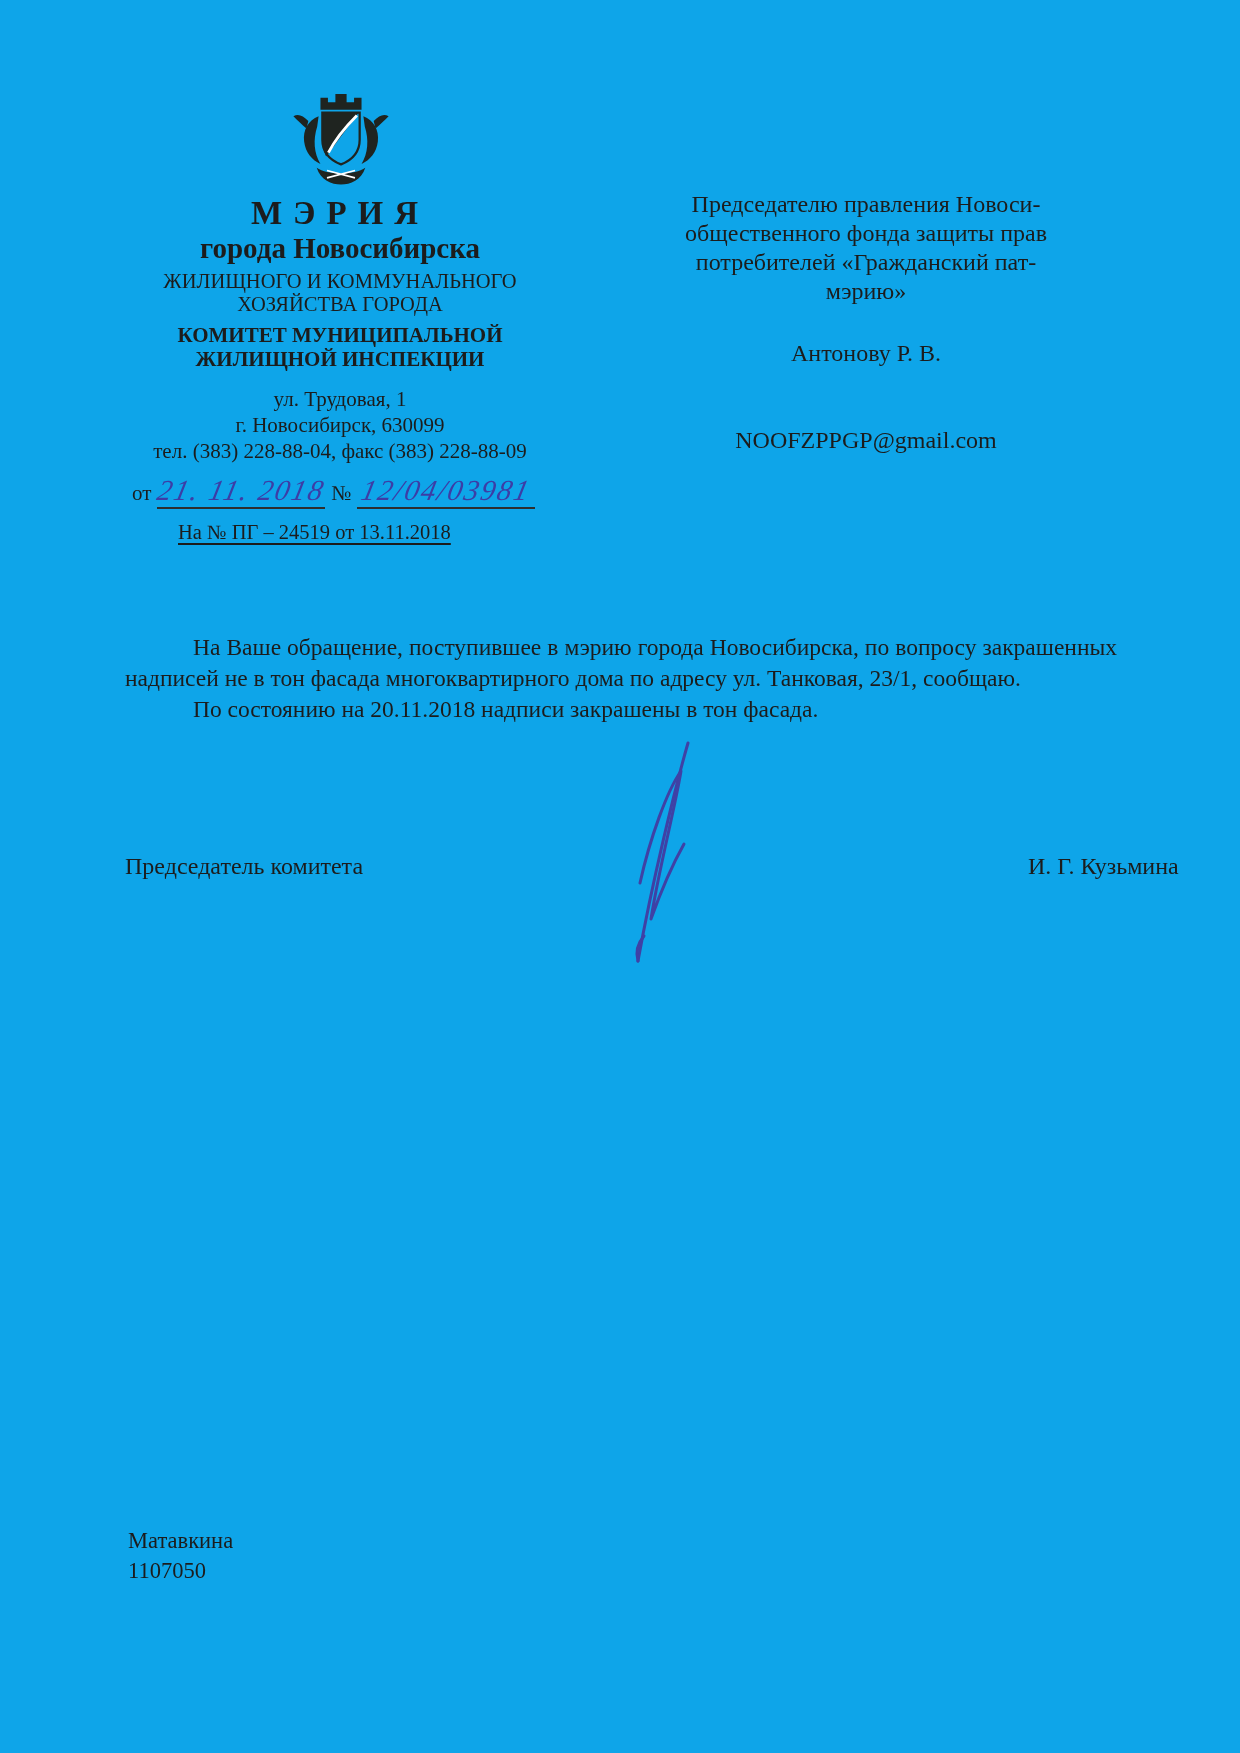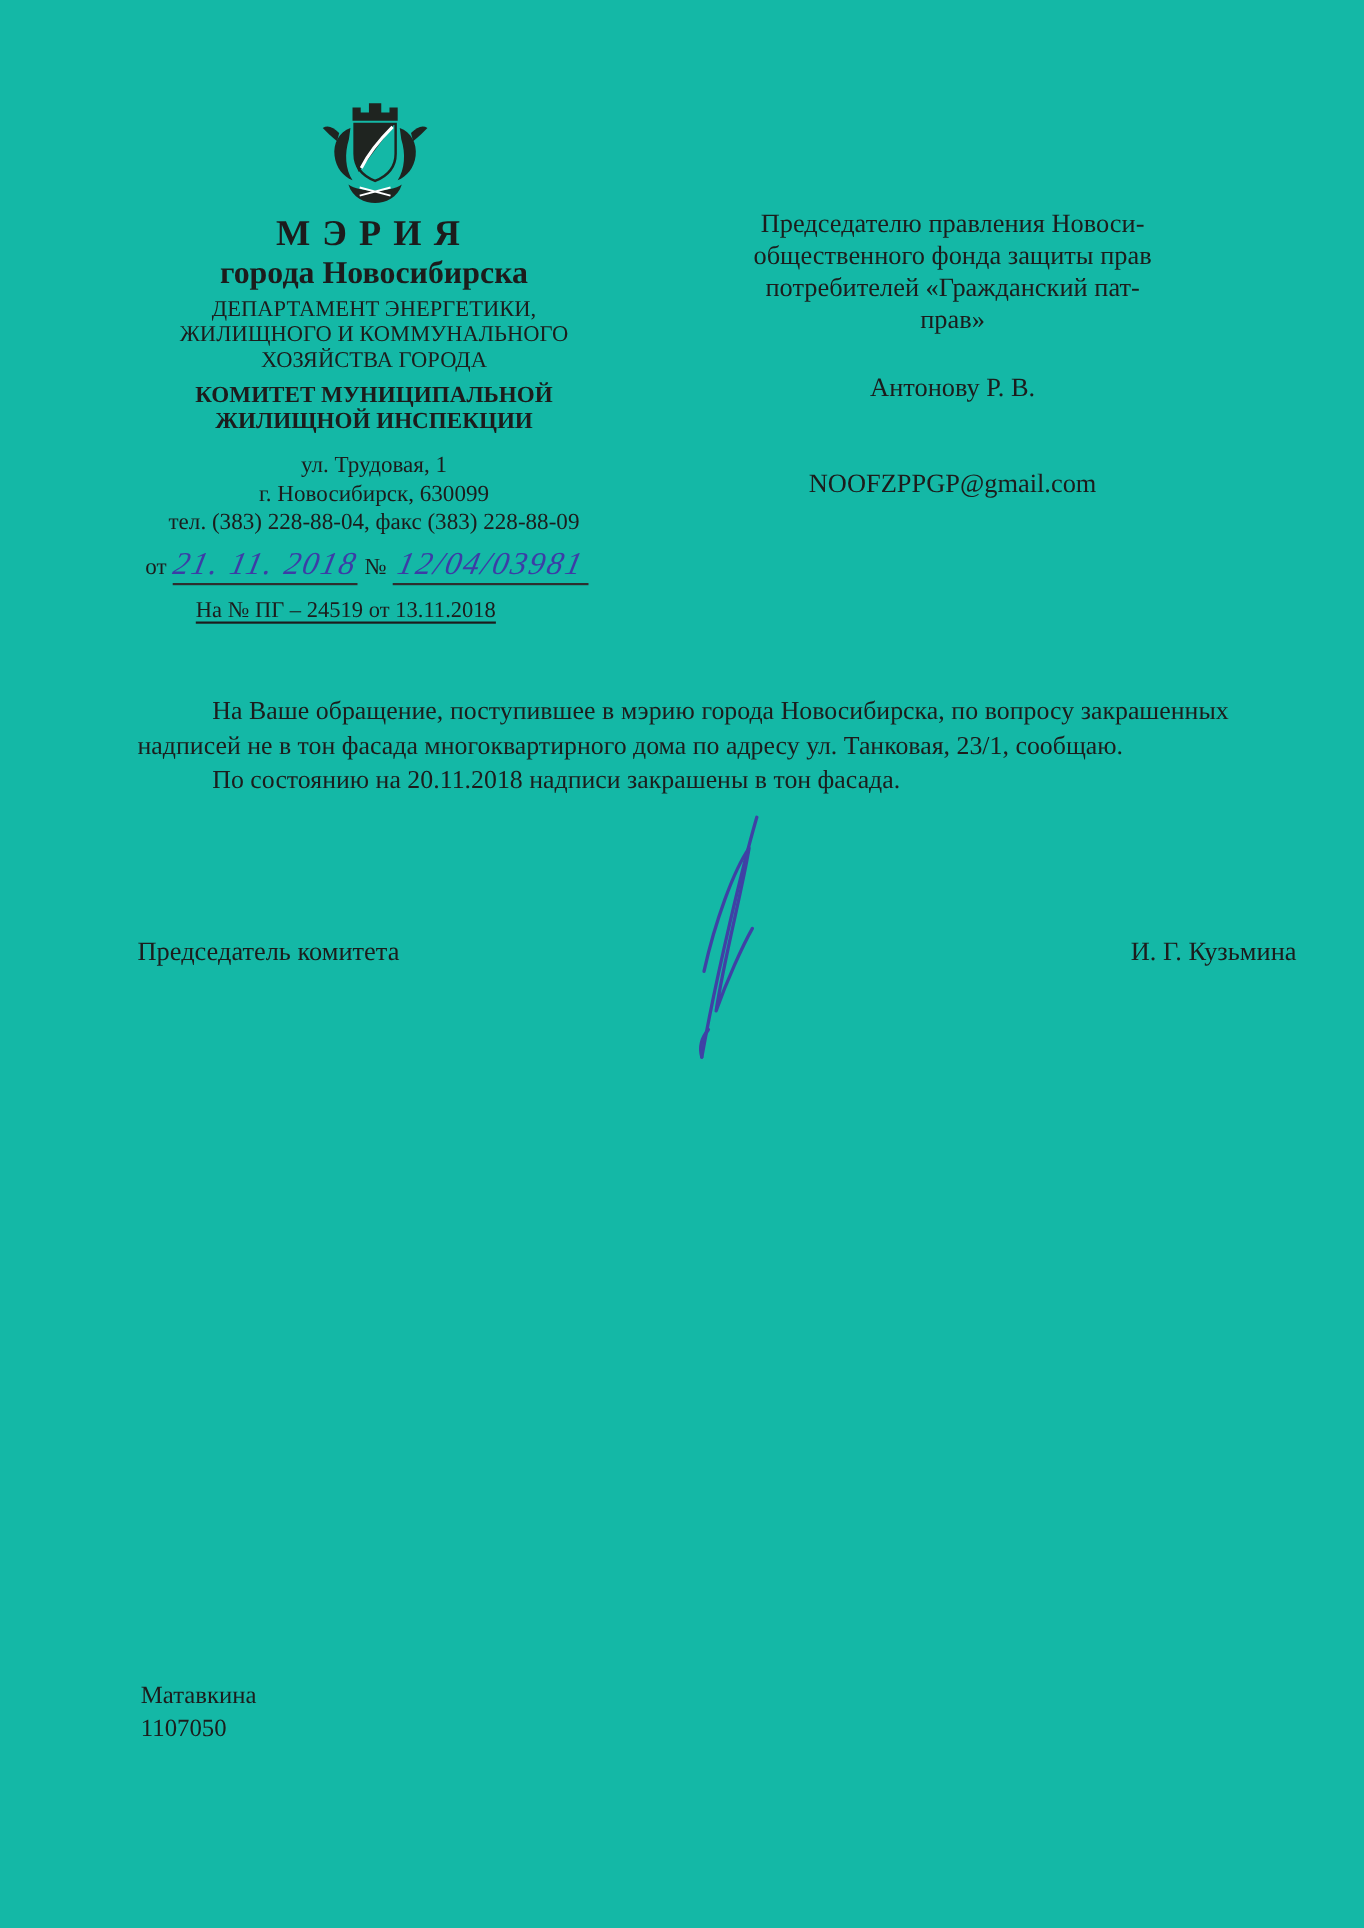--- a/index.html
+++ b/index.html
@@ -1,20 +1,20 @@
 <!DOCTYPE html>
 <html><head>
 <meta charset="utf-8">
 <style>
   html,body{margin:0;padding:0;background:#e8e8e8;}
   .page{
     position:relative;
     width:1240px;height:1753px;
     margin:0 auto;
-    background:#14b8a6;
+    background:#0ea5e9;
     font-family:"Liberation Serif","DejaVu Serif",serif;
     color:#1c1c1c;
     overflow:hidden;
   }
   
   .crest{position:absolute;left:285px;top:86px;width:112px;height:112px;}
   
   .left-col{position:absolute;left:108px;top:196px;width:464px;text-align:center;}
   .org-title{font-size:33px;font-weight:bold;letter-spacing:11px;line-height:1.05;}
   .org-subtitle{font-size:29px;font-weight:bold;margin-top:2px;line-height:1.1;}
@@ -94,21 +94,20 @@
 
       <path d="M45 96 L75 88 M45 88 L75 96" stroke="#ffffff" stroke-width="1.8" fill="none"></path>
     </svg>
   </div>
 
   <div class="left-col">
     <div class="org-title">МЭРИЯ</div>
     <div class="org-subtitle">города Новосибирска</div>
 
     <div class="dept">
-      <div class="dept-line">ДЕПАРТАМЕНТ ЭНЕРГЕТИКИ,</div>
       <div class="dept-line">ЖИЛИЩНОГО И КОММУНАЛЬНОГО</div>
       <div class="dept-line">ХОЗЯЙСТВА ГОРОДА</div>
     </div>
 
     <div class="committee">
       <div class="dept-line">КОМИТЕТ МУНИЦИПАЛЬНОЙ</div>
       <div class="dept-line">ЖИЛИЩНОЙ ИНСПЕКЦИИ</div>
     </div>
 
     <div class="address">
@@ -122,21 +121,21 @@
     </div>
 
     <div class="refline">На № ПГ – 24519  от  13.11.2018</div>
   </div>
 
   <div class="right-col">
     <div>
       <div class="recip-line">Председателю правления Новоси-</div>
       <div class="recip-line">общественного фонда защиты прав</div>
       <div class="recip-line">потребителей «Гражданский пат-</div>
-      <div class="recip-line">прав»</div>
+      <div class="recip-line">мэрию»</div>
     </div>
     <div class="recip-name">Антонову Р. В.</div>
     <div class="recip-email">NOOFZPPGP@gmail.com</div>
   </div>
 
   <div class="body-text">
     <p>На Ваше обращение, поступившее в мэрию города Новосибирска, по вопросу закрашенных надписей не в тон фасада многоквартирного дома по адресу ул. Танковая, 23/1, сообщаю.</p>
     <p>По состоянию на 20.11.2018 надписи закрашены в тон фасада.</p>
   </div>
 

